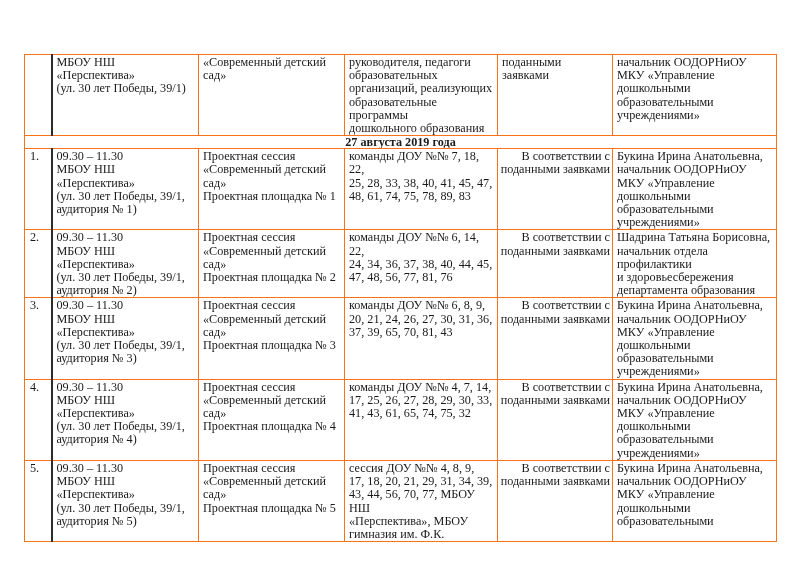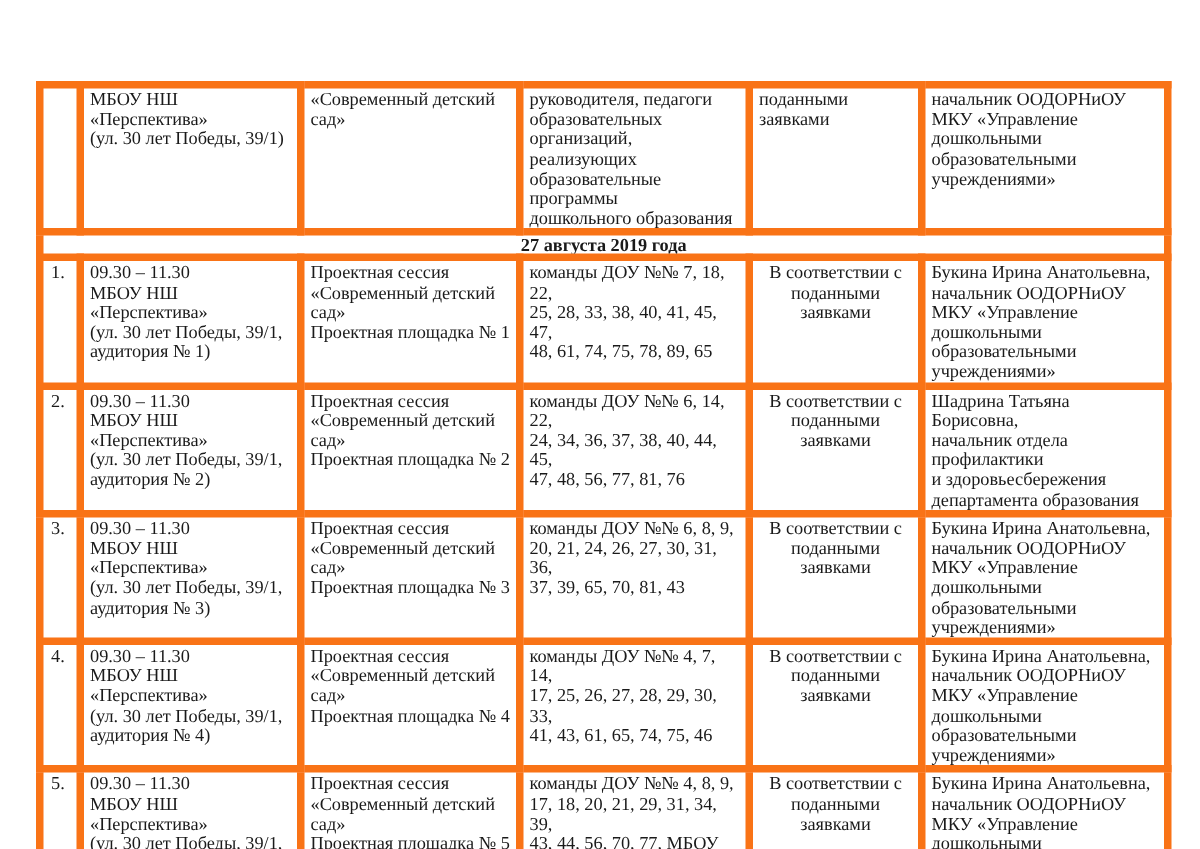--- a/index.html
+++ b/index.html
@@ -10,28 +10,28 @@
   }
   table.schedule {
     position: absolute; left: 24px; top: 54px;
     width: 752px;
     border-collapse: collapse;
     table-layout: fixed;
     font-size: 12.2px;
     line-height: 13.2px;
   }
   table.schedule td {
-    border: 5px solid #f97316;
+    border: 1px solid #f97316;
     vertical-align: top;
     padding: 1px 4px 0 4px;
     overflow: hidden;
     white-space: pre-line;
   }
   table.schedule td.c-num { padding-left: 5px; }
-  table.schedule td.c-deadline { text-align: center; padding-left: 2px; padding-right: 2px; }
+  table.schedule td.c-deadline { text-align: right; padding-left: 2px; padding-right: 2px; }
   table.schedule tr.date-row td {
     font-weight: bold;
     text-align: center;
     padding: 0;
     height: 12px;
     line-height: 12px;
   }
   table.schedule td.thick-left { border-left: 2px solid #2b2b2b; }
   .c-num-col { width: 27px; }
   .c-place-col { width: 147px; }
@@ -79,21 +79,21 @@
       <td class="thick-left">09.30 – 11.30
 МБОУ НШ «Перспектива»
 (ул. 30 лет Победы, 39/1,
 аудитория № 1)</td>
       <td>Проектная  сессия
 «Современный детский
 сад»
 Проектная площадка № 1</td>
       <td>команды  ДОУ №№ 7, 18, 22,
 25, 28, 33, 38, 40, 41, 45, 47,
-48, 61, 74, 75, 78, 89, 65</td>
+48, 61, 74, 75, 78, 89, 83</td>
       <td class="c-deadline">В соответствии с
 поданными заявками</td>
       <td>Букина Ирина Анатольевна,
 начальник ООДОРНиОУ
 МКУ «Управление
 дошкольными
 образовательными
 учреждениями»</td>
     </tr>
     <tr style="height:67px">
@@ -144,41 +144,41 @@
       <td class="thick-left">09.30 – 11.30
 МБОУ НШ «Перспектива»
 (ул. 30 лет Победы, 39/1,
 аудитория № 4)</td>
       <td>Проектная  сессия
 «Современный детский
 сад»
 Проектная площадка № 4</td>
       <td>команды  ДОУ №№ 4, 7, 14,
 17, 25, 26, 27, 28, 29, 30, 33,
-41, 43, 61, 65, 74, 75, 46</td>
+41, 43, 61, 65, 74, 75, 32</td>
       <td class="c-deadline">В соответствии с
 поданными заявками</td>
       <td>Букина Ирина Анатольевна,
 начальник ООДОРНиОУ
 МКУ «Управление
 дошкольными
 образовательными
 учреждениями»</td>
     </tr>
     <tr style="height:69px">
       <td class="c-num">5.</td>
       <td class="thick-left">09.30 – 11.30
 МБОУ НШ «Перспектива»
 (ул. 30 лет Победы, 39/1,
 аудитория № 5)</td>
       <td>Проектная  сессия
 «Современный детский
 сад»
 Проектная площадка № 5</td>
-      <td>команды  ДОУ №№ 4, 8, 9,
+      <td>сессия  ДОУ №№ 4, 8, 9,
 17, 18, 20, 21, 29, 31, 34, 39,
 43, 44, 56, 70, 77, МБОУ НШ
 «Перспектива», МБОУ
 гимназия им. Ф.К.</td>
       <td class="c-deadline">В соответствии с
 поданными заявками</td>
       <td>Букина Ирина Анатольевна,
 начальник ООДОРНиОУ
 МКУ «Управление
 дошкольными

